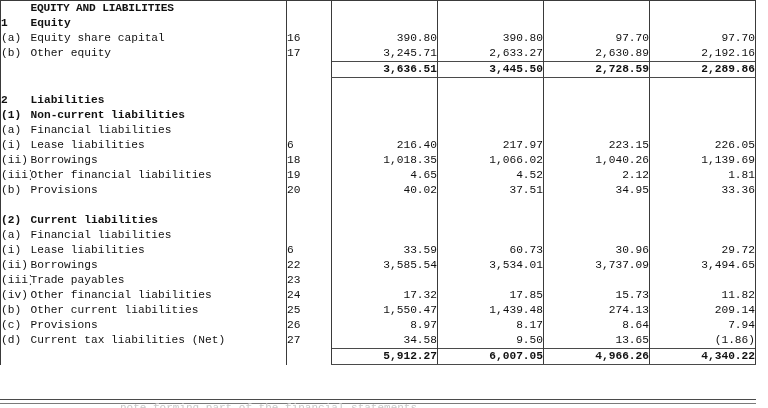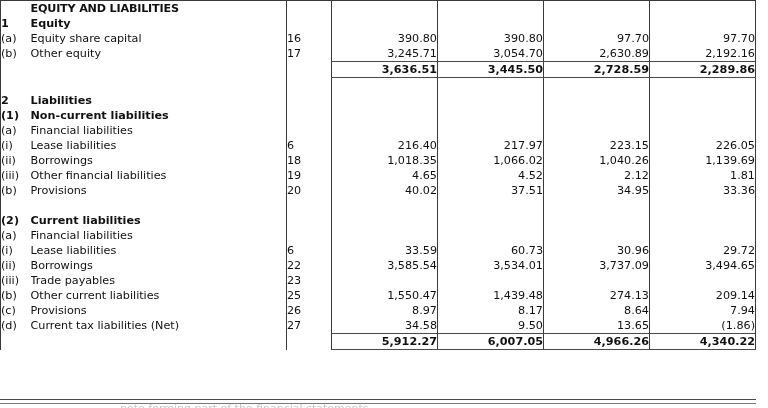--- a/index.html
+++ b/index.html
@@ -1,21 +1,21 @@
 <!DOCTYPE html>
 <html><head>
 <meta charset="utf-8">
 <style>
   html,body{margin:0;padding:0;background:#ffffff;}
   body{
     width:768px;height:408px;overflow:hidden;
     font-family:"DejaVu Sans","Liberation Sans",sans-serif;
     color:#111111;
   }
-  #sheet{position:relative;width:688px;height:408px;}
+  #sheet{position:relative;width:688px;height:408px;font-family:Liberation Mono, monospace;}
 
   table.bs{
     border-collapse:collapse;
     table-layout:fixed;
     width:756px;
     margin:0;
   }
   table.bs td{
     padding:0 0 0 0;
     height:15px;
@@ -121,21 +121,21 @@
           <td class="num num-first">390.80</td>
           <td class="num num-l">390.80</td>
           <td class="num num-l">97.70</td>
           <td class="num num-l outer-r">97.70</td>
         </tr>
         <tr>
           <td class="code outer-l">(b)</td>
           <td class="label i1">Other equity</td>
           <td class="note note-l">17</td>
           <td class="num num-first">3,245.71</td>
-          <td class="num num-l">3,054.70</td>
+          <td class="num num-l">2,633.27</td>
           <td class="num num-l">2,630.89</td>
           <td class="num num-l outer-r">2,192.16</td>
         </tr>
         <tr class="subtotal">
           <td class="code outer-l"></td>
           <td class="label i1"></td>
           <td class="note note-l"></td>
           <td class="num num-first rule-both">3,636.51</td>
           <td class="num num-l rule-both">3,445.50</td>
           <td class="num num-l rule-both">2,728.59</td>
@@ -261,20 +261,29 @@
         <tr>
           <td class="code outer-l">(iii)</td>
           <td class="label i2">Trade payables</td>
           <td class="note note-l">23</td>
           <td class="num num-first"></td>
           <td class="num num-l"></td>
           <td class="num num-l"></td>
           <td class="num num-l outer-r"></td>
         </tr>
         <tr>
+          <td class="code outer-l">(iv)</td>
+          <td class="label i2">Other financial liabilities</td>
+          <td class="note note-l">24</td>
+          <td class="num num-first">17.32</td>
+          <td class="num num-l">17.85</td>
+          <td class="num num-l">15.73</td>
+          <td class="num num-l outer-r">11.82</td>
+        </tr>
+        <tr>
           <td class="code outer-l">(b)</td>
           <td class="label i1">Other current liabilities</td>
           <td class="note note-l">25</td>
           <td class="num num-first">1,550.47</td>
           <td class="num num-l">1,439.48</td>
           <td class="num num-l">274.13</td>
           <td class="num num-l outer-r">209.14</td>
         </tr>
         <tr>
           <td class="code outer-l">(c)</td>

